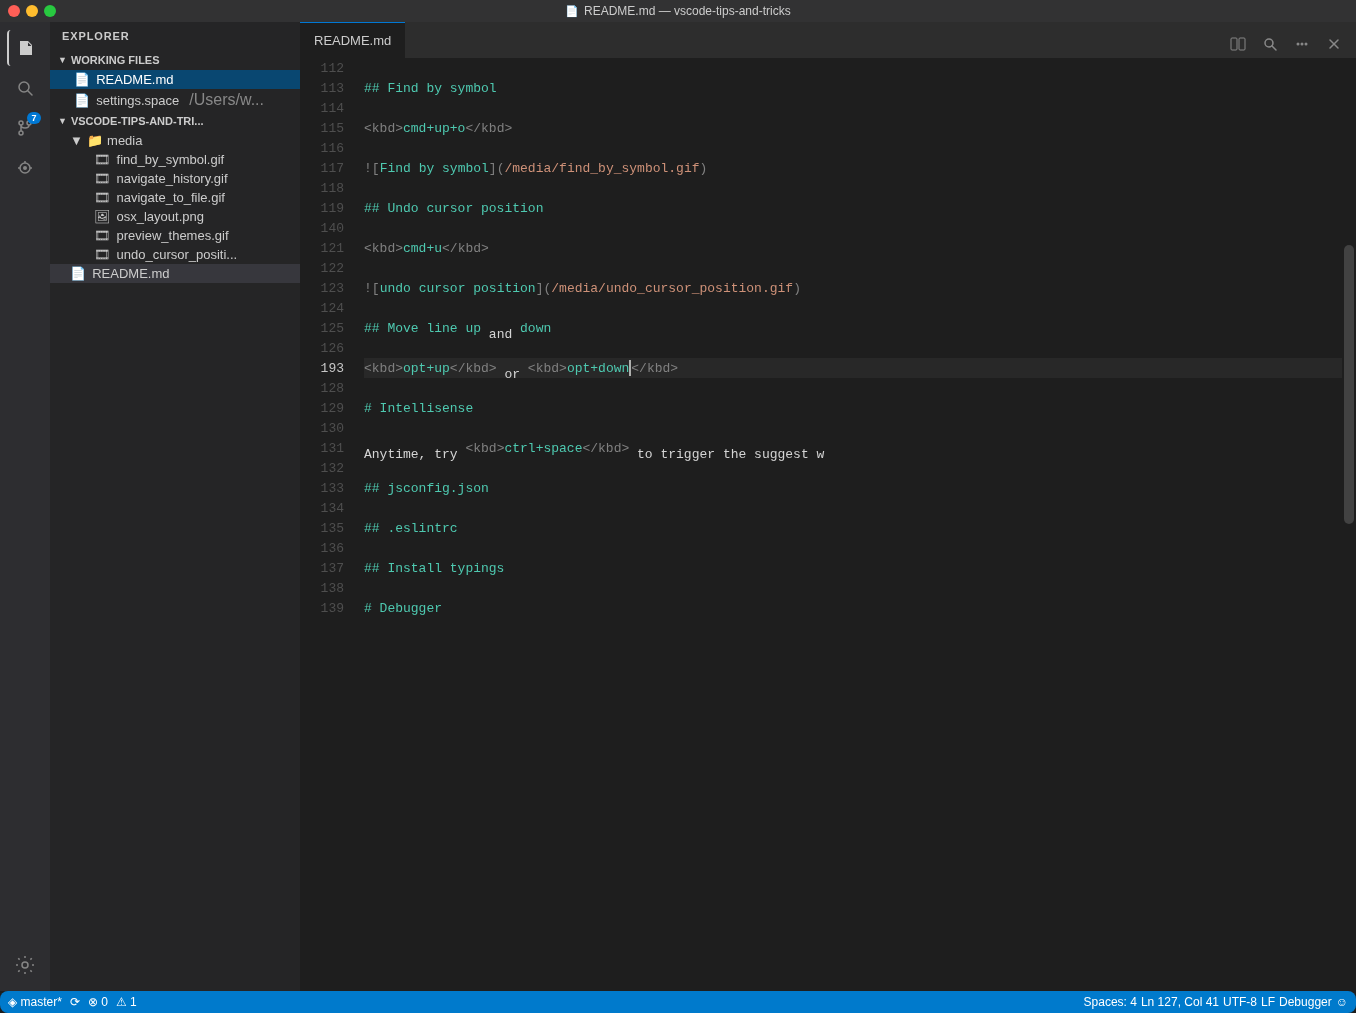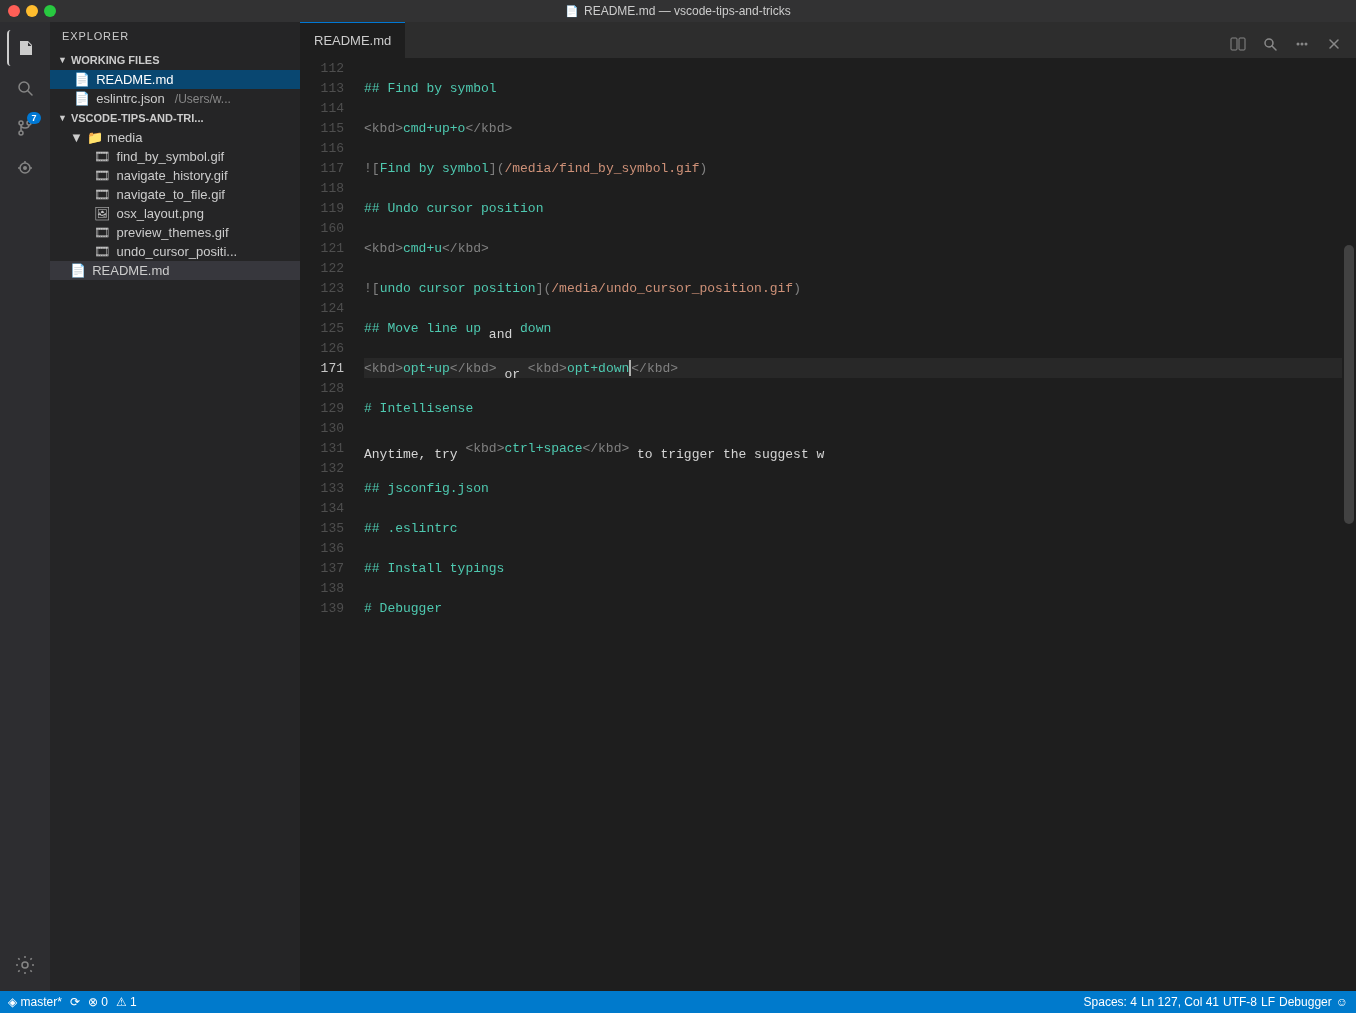--- a/index.html
+++ b/index.html
@@ -109,21 +109,21 @@
       background: #252526;
       display: flex;
       flex-direction: column;
       flex-shrink: 0;
       overflow: hidden;
     }
     .sidebar-header {
       padding: 8px 12px;
       color: #cccccc;
       font-size: 11px;
-      font-weight: 400;
+      font-weight: 700;
       letter-spacing: 0.08em;
       text-transform: uppercase;
     }
     .section-header {
       display: flex;
       align-items: center;
       padding: 4px 8px;
       color: #cccccc;
       font-size: 11px;
       font-weight: 700;
@@ -143,21 +143,21 @@
       align-items: center;
       gap: 6px;
       white-space: nowrap;
       overflow: hidden;
       text-overflow: ellipsis;
     }
     .file-item.active { background: #37373d; }
     .file-item.selected { background: #094771; color: #ffffff; }
     .file-icon { font-size: 13px; flex-shrink: 0; }
     .file-label { overflow: hidden; text-overflow: ellipsis; white-space: nowrap; }
-    .file-path { color: #888; font-size: 12px; margin-left: 4px; }
+    .file-path { color: #888; font-size: 16px; margin-left: 4px; }
 
     .folder-item {
       padding: 2px 8px 2px 16px;
       color: #cccccc;
       font-size: 13px;
       cursor: pointer;
       display: flex;
       align-items: center;
       gap: 4px;
     }
@@ -288,20 +288,21 @@
     .status-bar {
       height: 22px;
       background: #007acc;
       display: flex;
       align-items: center;
       padding: 0 8px;
       flex-shrink: 0;
       color: white;
       font-size: 12px;
       gap: 12px;
+      border-radius: 8px;
     }
     .status-left { display: flex; align-items: center; gap: 8px; }
     .status-right { margin-left: auto; display: flex; align-items: center; gap: 4px; }
     .status-item { cursor: pointer; white-space: nowrap; }
 
     
     .editor-scrollbar {
       width: 14px;
       background: #1e1e1e;
       flex-shrink: 0;
@@ -383,21 +384,21 @@
     <div class="section-header">
       <span class="arrow">▼</span>
       <span>WORKING FILES</span>
     </div>
     <div class="file-item selected">
       <span class="file-icon">📄</span>
       <span class="file-label">README.md</span>
     </div>
     <div class="file-item">
       <span class="file-icon">📄</span>
-      <span class="file-label">eslintrc.json</span>
+      <span class="file-label">settings.space</span>
       <span class="file-path">/Users/w...</span>
     </div>
 
     <div class="section-header">
       <span class="arrow">▼</span>
       <span>VSCODE-TIPS-AND-TRI...</span>
     </div>
 
     <div class="folder-item nested-file" style="padding-left:20px;">
       <span>▼</span>
@@ -475,28 +476,28 @@
 
       <div class="line-numbers">
         <div class="line-num">112</div>
         <div class="line-num">113</div>
         <div class="line-num">114</div>
         <div class="line-num">115</div>
         <div class="line-num">116</div>
         <div class="line-num">117</div>
         <div class="line-num">118</div>
         <div class="line-num">119</div>
-        <div class="line-num">160</div>
+        <div class="line-num">140</div>
         <div class="line-num">121</div>
         <div class="line-num">122</div>
         <div class="line-num">123</div>
         <div class="line-num">124</div>
         <div class="line-num">125</div>
         <div class="line-num">126</div>
-        <div class="line-num current">171</div>
+        <div class="line-num current">193</div>
         <div class="line-num">128</div>
         <div class="line-num">129</div>
         <div class="line-num">130</div>
         <div class="line-num">131</div>
         <div class="line-num">132</div>
         <div class="line-num">133</div>
         <div class="line-num">134</div>
         <div class="line-num">135</div>
         <div class="line-num">136</div>
         <div class="line-num">137</div>

